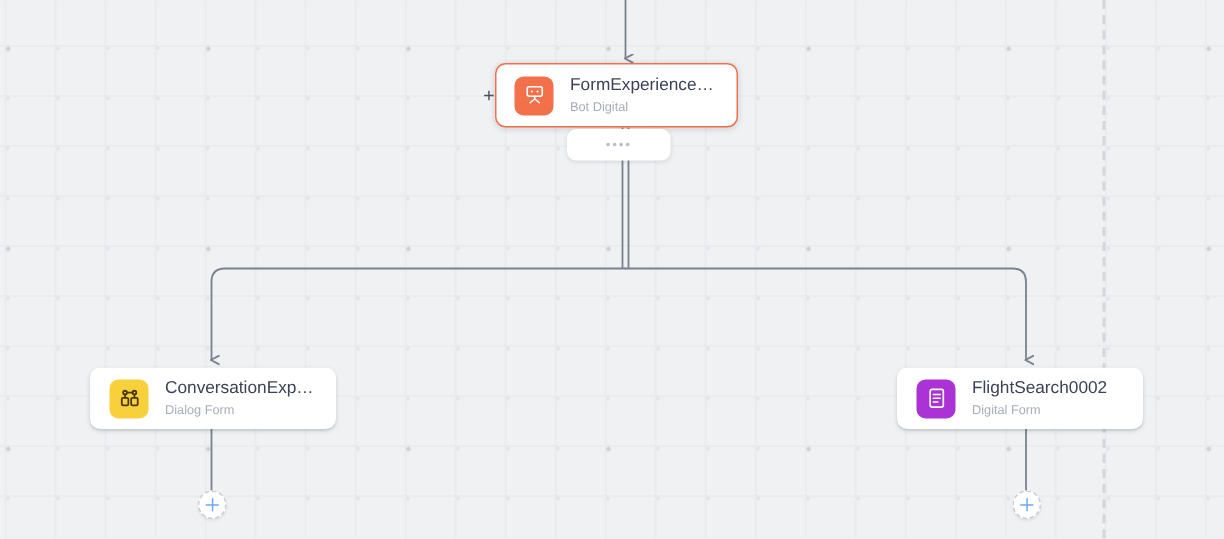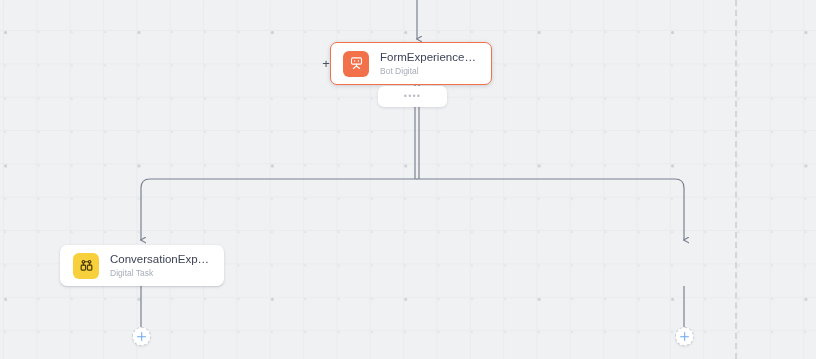--- a/index.html
+++ b/index.html
@@ -237,24 +237,38 @@
         <circle cx="17" cy="6" r="2"></circle>
         <path d="M7 8 L7 11"></path>
         <path d="M17 8 L17 11"></path>
         <path d="M9 6 L15 6"></path>
         <rect x="3.5" y="11.5" width="7" height="8" rx="1.4"></rect>
         <rect x="13.5" y="11.5" width="7" height="8" rx="1.4"></rect>
       </svg>
     </span>
     <span class="node-text">
       <span class="node-title">ConversationExperience ...</span>
-      <span class="node-sub">Digital Task</span>
-    </span>
-  </div>
-
+      <span class="node-sub">Dialog Form</span>
+    </span>
+  </div>
+
+  <div class="node" id="node-2" style="left: 598px; top: 245px; width: 164px; height: 41px;">
+    <span class="node-icon" id="icon-2" style="background: rgb(171, 51, 214);">
+      <svg width="15" height="15" viewBox="0 0 24 24" fill="none" stroke="#ffffff" stroke-width="1.8" stroke-linecap="round" stroke-linejoin="round">
+        <rect x="5" y="2.5" width="14" height="19" rx="2"></rect>
+        <path d="M8.5 8 L15.5 8"></path>
+        <path d="M8.5 12 L15.5 12"></path>
+        <path d="M8.5 16 L13 16"></path>
+      </svg>
+    </span>
+    <span class="node-text">
+      <span class="node-title">FlightSearch0002</span>
+      <span class="node-sub">Digital Form</span>
+    </span>
+  </div>
 
   <div class="add-btn" id="add-0" style="left: 132px; top: 327px;">
     <span class="plus"></span>
   </div>
   <div class="add-btn" id="add-1" style="left: 675px; top: 327px;">
     <span class="plus"></span>
   </div>
 
 </div>
 

